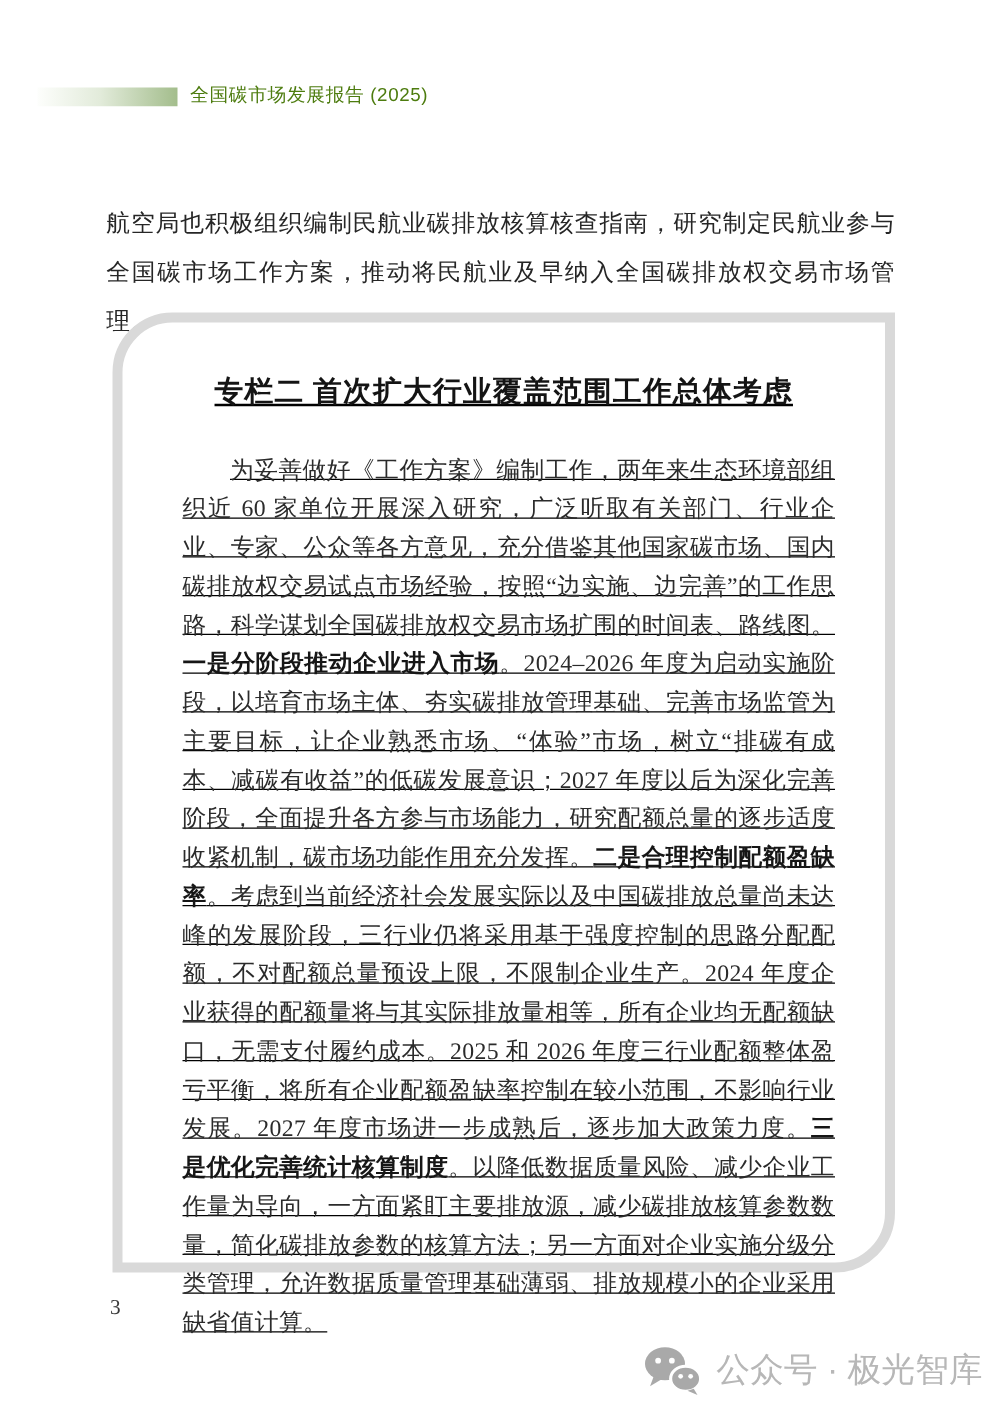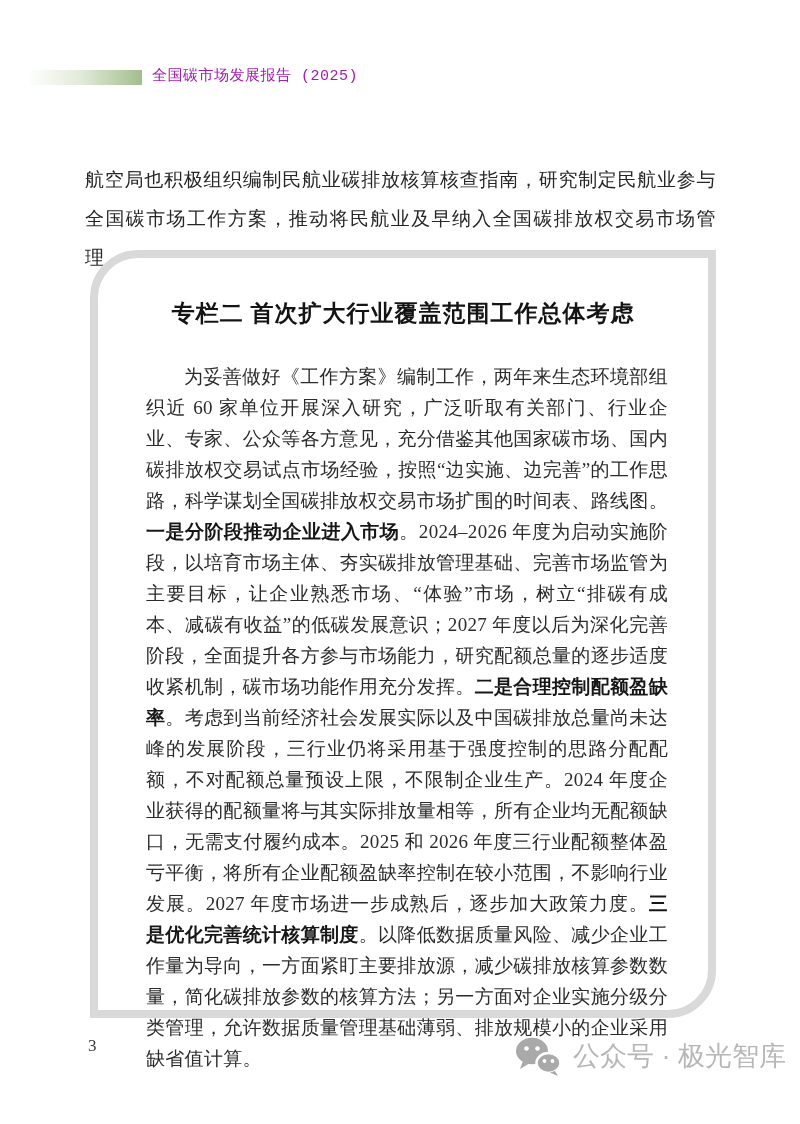--- a/index.html
+++ b/index.html
@@ -24,22 +24,22 @@
     width: 112px;
     height: 15px;
     background: linear-gradient(to right, #fdfefc, #e2ebda 45%, #a3bd8c);
   }
   .header-title {
     position: absolute;
     left: 152px;
     top: 66px;
     font-size: 15px;
     line-height: 22px;
-    color: #a21caf;
-    font-family: Liberation Mono, monospace;
+    color: #4d7c0f;
+    font-family: Liberation Sans, sans-serif;
     letter-spacing: 0.5px;
   }
 
   
   .intro {
     position: absolute;
     left: 85px;
     top: 160px;
     width: 631px;
     font-size: 19px;
@@ -54,20 +54,21 @@
   .column-box {
     position: absolute;
     left: 90px;
     top: 250px;
     width: 626px;
     height: 768px;
     box-sizing: border-box;
     border: 8px solid #d9d9d9;
     border-radius: 48px 0 48px 0;
     background: #ffffff;
+    text-decoration: underline;
   }
   .column-title {
     margin: 40px 20px 0 20px;
     text-align: center;
     font-size: 23px;
     font-weight: bold;
     color: #141414;
     letter-spacing: 1px;
   }
   .column-text {
@@ -91,21 +92,21 @@
     left: 88px;
     top: 1036px;
     font-size: 17px;
     color: #3a3a3a;
   }
 
   
   .watermark {
     position: absolute;
     right: 14px;
-    top: 1036px;
+    top: 1076px;
     display: flex;
     align-items: center;
     gap: 12px;
     color: #b7b7b7;
     font-size: 27px;
     font-family: "Liberation Sans", "DejaVu Sans", sans-serif;
   }
   .watermark svg { display: block; }
 </style>
 </head>

